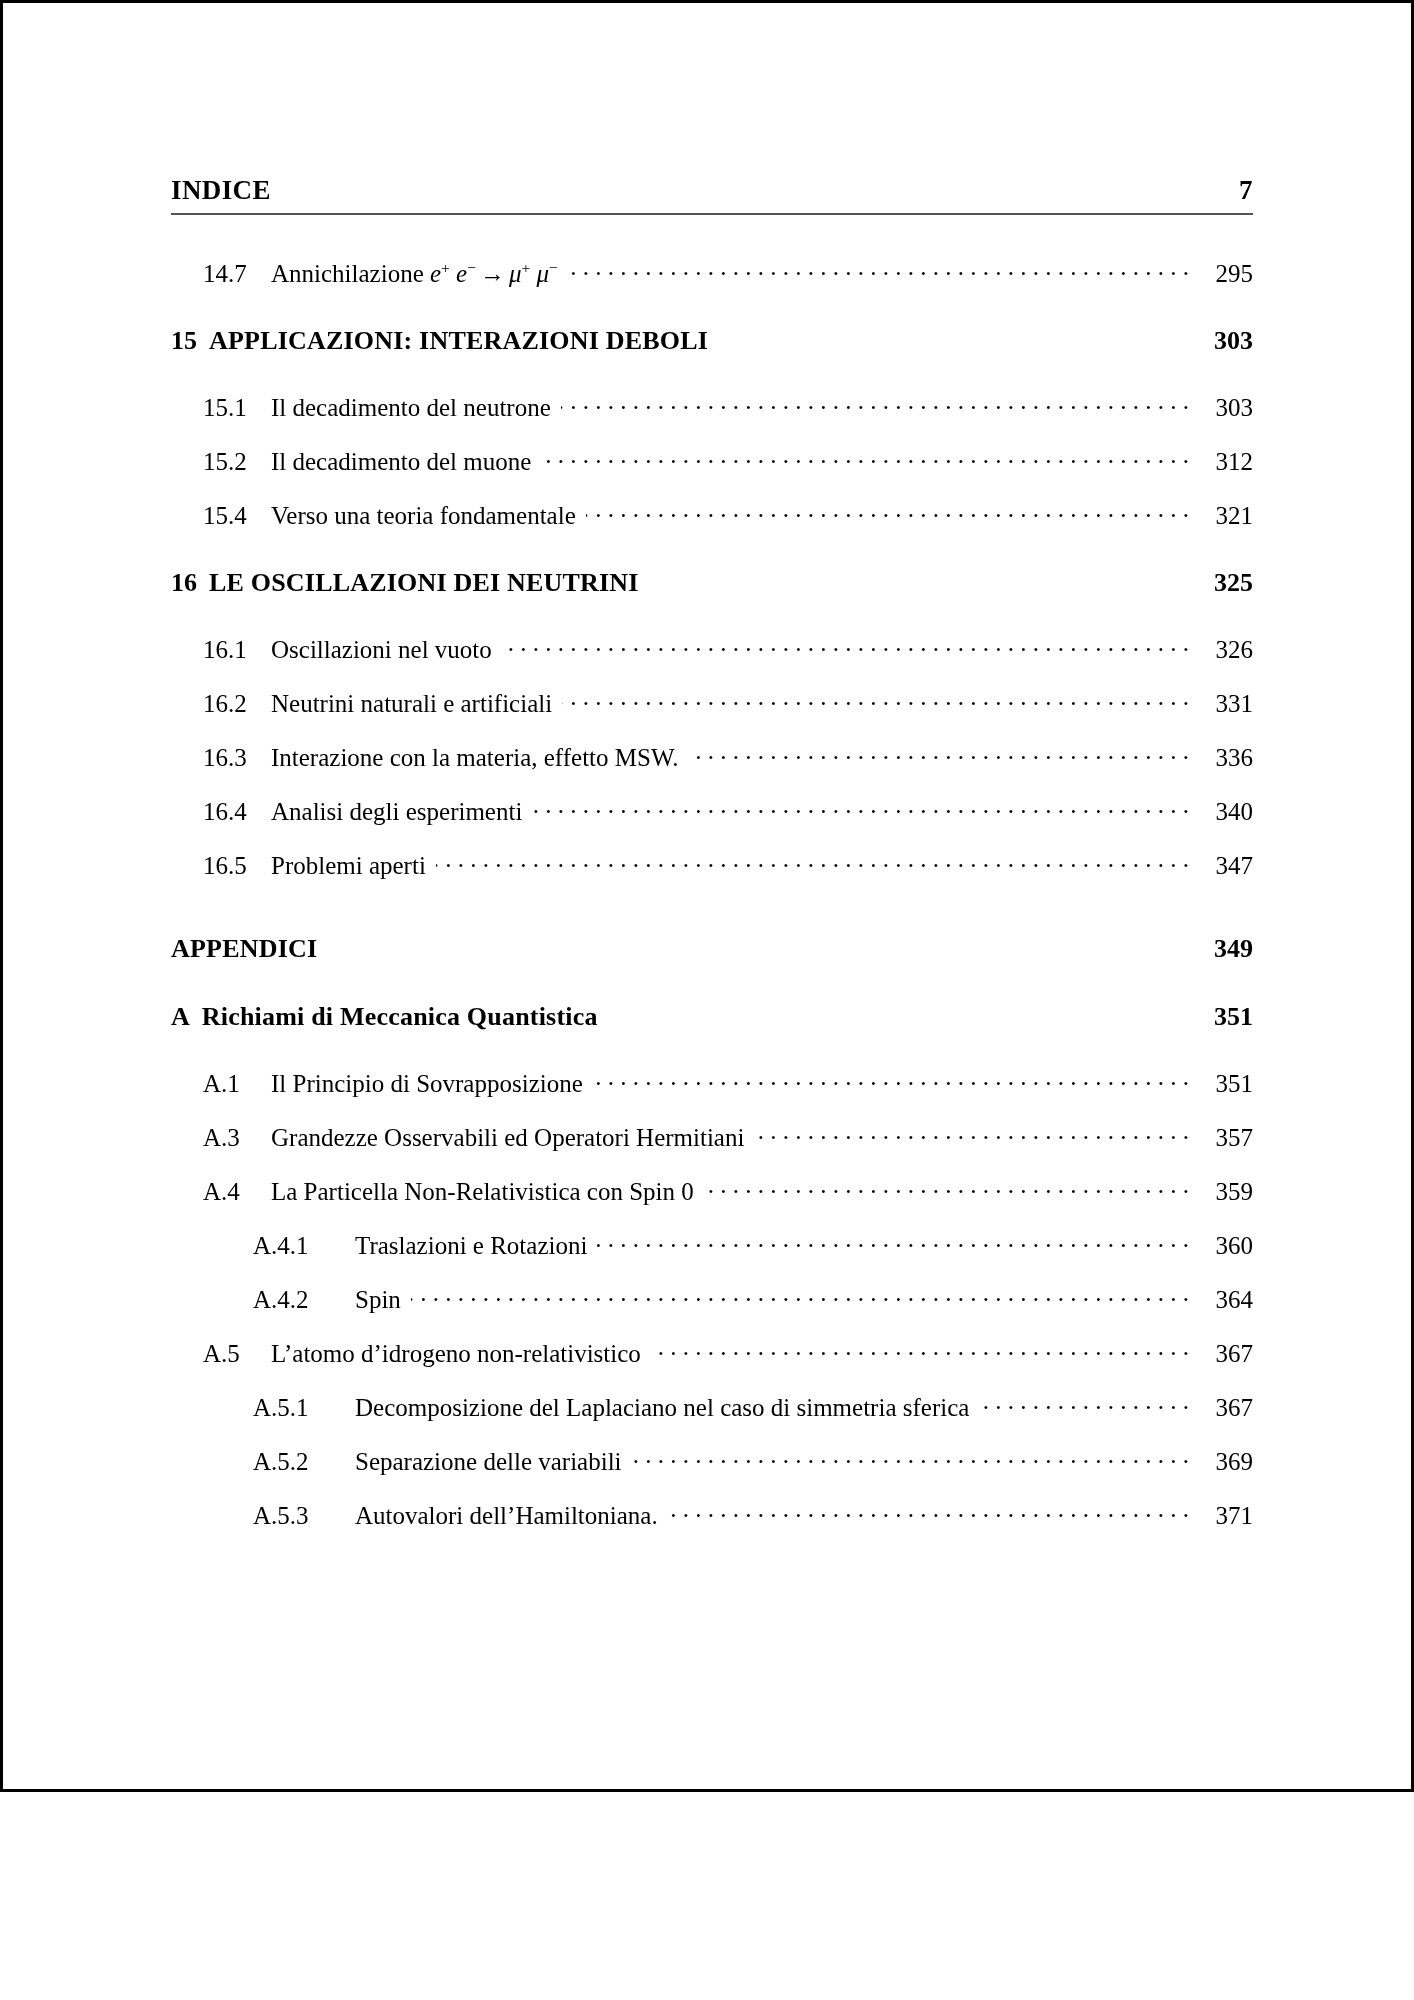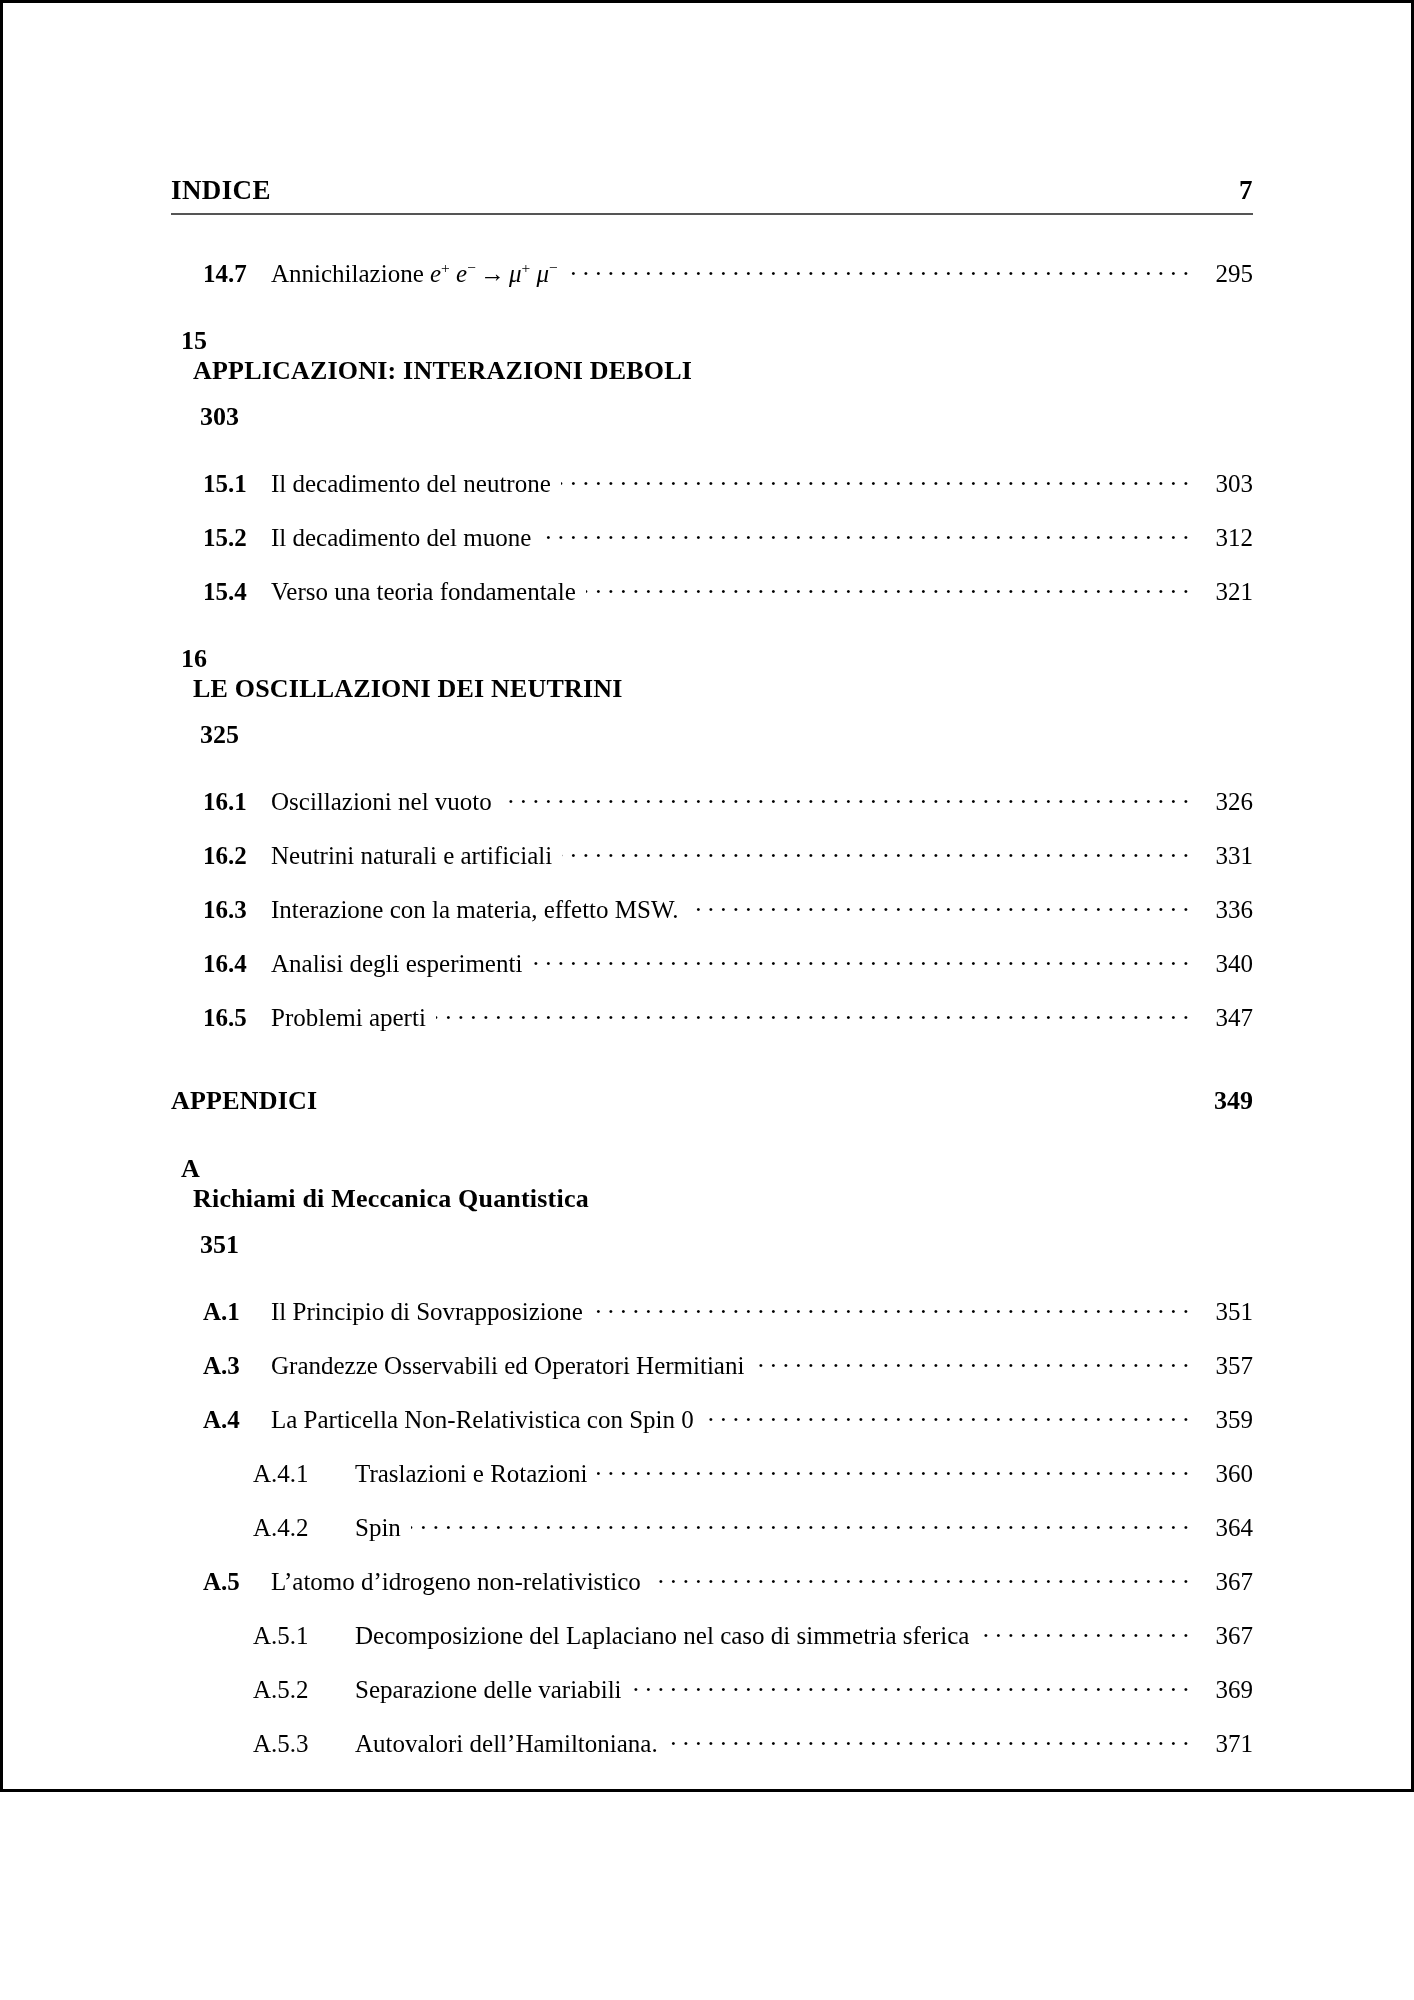--- a/index.html
+++ b/index.html
@@ -61,34 +61,34 @@
     box-sizing: border-box;
   }
 
   
   .toc-row.lvl-chapter   { margin-top: 38px; margin-bottom: 38px; }
   .toc-row.lvl-section   { margin-top: 26px; margin-bottom: 26px; }
   .toc-row.lvl-subsec    { margin-top: 26px; margin-bottom: 26px; }
   .toc-row.lvl-part      { margin-top: 54px; margin-bottom: 19px; align-items: flex-end; }
 
   
-  .lvl-chapter { padding-left: 0px; flex-direction: column;  }
+  .lvl-chapter { padding-left: 0px;  }
   .lvl-part    { padding-left: 0px;  }
   .lvl-section { padding-left: 32px; }
   .lvl-subsec  { padding-left: 82px; }
 
   
   .num {
     flex: 0 0 auto;
     white-space: nowrap;
     font-size: 25px;
   }
   .lvl-chapter .num,
   .lvl-part .num { font-weight: bold; font-size: 26px; }
-  .lvl-section .num { min-width: 56px; font-weight: bold; }
+  .lvl-section .num { min-width: 56px; }
   .lvl-subsec  .num { min-width: 86px; }
 
   
   .ttl {
     flex: 0 1 auto;
     white-space: nowrap;
     font-size: 25px;
     padding-left: 12px;
   }
   .lvl-chapter .ttl,

